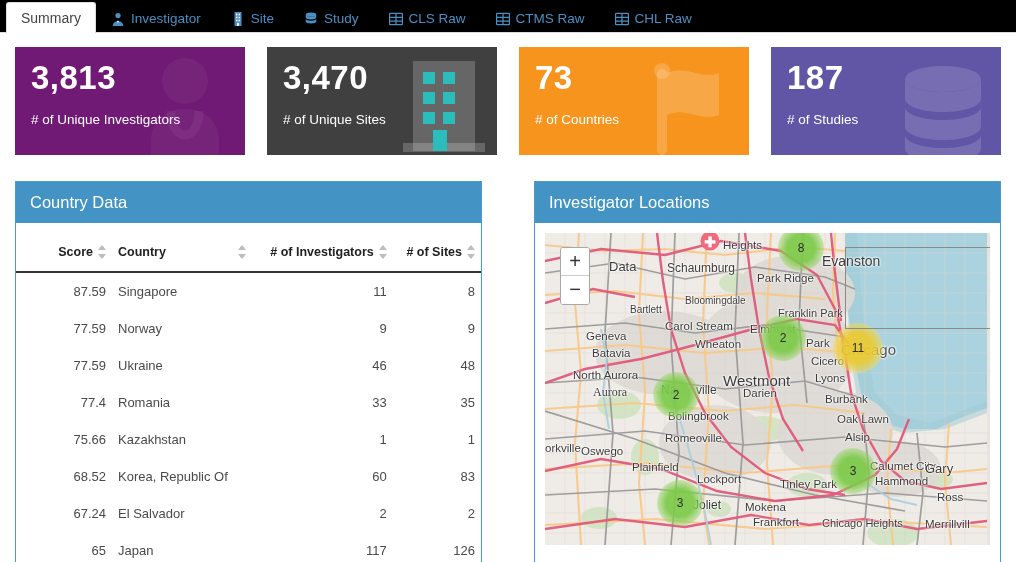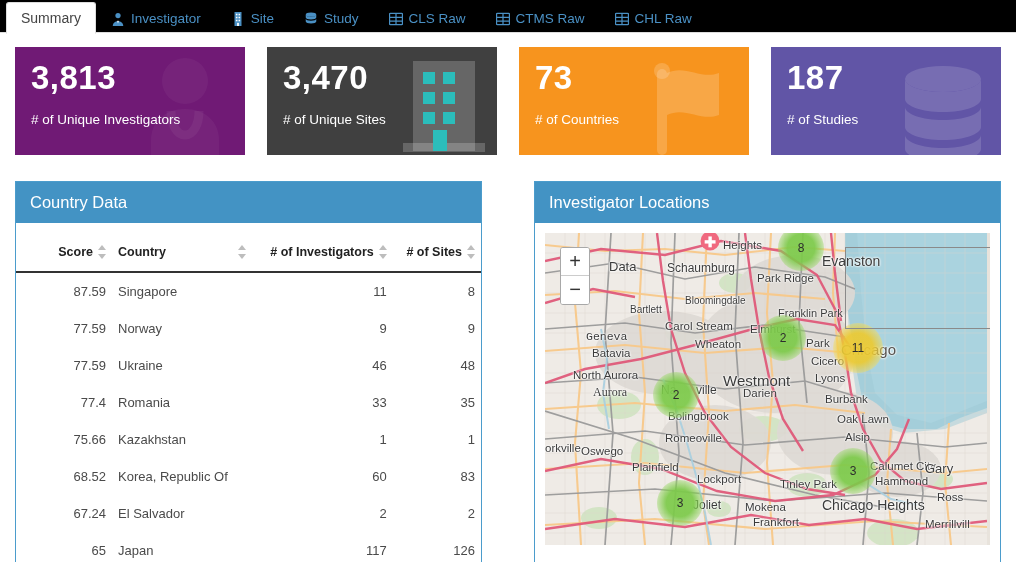--- a/index.html
+++ b/index.html
@@ -480,21 +480,21 @@
               <div style="position: absolute; white-space: nowrap; z-index: 15; left: 178px; top: 6px; font-size: 11.5px; color: rgb(59, 59, 59); text-shadow: rgb(255, 255, 255) 0px 0px 2px, rgb(255, 255, 255) 0px 0px 2px, rgb(255, 255, 255) 0px 0px 3px;">Heights</div>
               <div style="position: absolute; white-space: nowrap; z-index: 15; left: 277px; top: 20px; font-size: 14px; color: rgb(59, 59, 59); text-shadow: rgb(255, 255, 255) 0px 0px 2px, rgb(255, 255, 255) 0px 0px 2px, rgb(255, 255, 255) 0px 0px 3px;">Evanston</div>
               <div style="position: absolute; white-space: nowrap; z-index: 15; left: 64px; top: 26px; font-size: 13px; color: rgb(59, 59, 59); text-shadow: rgb(255, 255, 255) 0px 0px 2px, rgb(255, 255, 255) 0px 0px 2px, rgb(255, 255, 255) 0px 0px 3px;">Data</div>
               <div style="position: absolute; white-space: nowrap; z-index: 15; left: 122px; top: 28px; font-size: 12px; color: rgb(59, 59, 59); text-shadow: rgb(255, 255, 255) 0px 0px 2px, rgb(255, 255, 255) 0px 0px 2px, rgb(255, 255, 255) 0px 0px 3px;">Schaumburg</div>
               <div style="position: absolute; white-space: nowrap; z-index: 15; left: 212px; top: 39px; font-size: 11.5px; color: rgb(59, 59, 59); text-shadow: rgb(255, 255, 255) 0px 0px 2px, rgb(255, 255, 255) 0px 0px 2px, rgb(255, 255, 255) 0px 0px 3px;">Park Ridge</div>
               <div style="position: absolute; white-space: nowrap; z-index: 15; left: 85px; top: 49px; font-size: 10px; color: rgb(59, 59, 59); text-shadow: rgb(255, 255, 255) 0px 0px 2px, rgb(255, 255, 255) 0px 0px 2px, rgb(255, 255, 255) 0px 0px 3px; margin-top: 22px;">Bartlett</div>
               <div style="position: absolute; white-space: nowrap; z-index: 15; left: 140px; top: 62px; font-size: 10px; color: rgb(59, 59, 59); text-shadow: rgb(255, 255, 255) 0px 0px 2px, rgb(255, 255, 255) 0px 0px 2px, rgb(255, 255, 255) 0px 0px 3px;">Bloomingdale</div>
               <div style="position: absolute; white-space: nowrap; z-index: 15; left: 233px; top: 74px; font-size: 11px; color: rgb(59, 59, 59); text-shadow: rgb(255, 255, 255) 0px 0px 2px, rgb(255, 255, 255) 0px 0px 2px, rgb(255, 255, 255) 0px 0px 3px;">Franklin Park</div>
               <div style="position: absolute; white-space: nowrap; z-index: 15; left: 120px; top: 87px; font-size: 11.5px; color: rgb(59, 59, 59); text-shadow: rgb(255, 255, 255) 0px 0px 2px, rgb(255, 255, 255) 0px 0px 2px, rgb(255, 255, 255) 0px 0px 3px;">Carol Stream</div>
               <div style="position: absolute; white-space: nowrap; z-index: 15; left: 205px; top: 90px; font-size: 11.5px; color: rgb(59, 59, 59); text-shadow: rgb(255, 255, 255) 0px 0px 2px, rgb(255, 255, 255) 0px 0px 2px, rgb(255, 255, 255) 0px 0px 3px;">Elmhurst</div>
-              <div style="position: absolute; white-space: nowrap; z-index: 15; left: 41px; top: 97px; font-size: 11.5px; color: rgb(59, 59, 59); text-shadow: rgb(255, 255, 255) 0px 0px 2px, rgb(255, 255, 255) 0px 0px 2px, rgb(255, 255, 255) 0px 0px 3px; font-family: Liberation Mono, monospace;">Geneva</div>
+              <div style="position: absolute; white-space: nowrap; z-index: 15; left: 41px; top: 97px; font-size: 11.5px; color: rgb(59, 59, 59); text-shadow: rgb(255, 255, 255) 0px 0px 2px, rgb(255, 255, 255) 0px 0px 2px, rgb(255, 255, 255) 0px 0px 3px;">Geneva</div>
               <div style="position: absolute; white-space: nowrap; z-index: 15; left: 261px; top: 104px; font-size: 11.5px; color: rgb(59, 59, 59); text-shadow: rgb(255, 255, 255) 0px 0px 2px, rgb(255, 255, 255) 0px 0px 2px, rgb(255, 255, 255) 0px 0px 3px;">Park</div>
               <div style="position: absolute; white-space: nowrap; z-index: 15; left: 150px; top: 105px; font-size: 11.5px; color: rgb(59, 59, 59); text-shadow: rgb(255, 255, 255) 0px 0px 2px, rgb(255, 255, 255) 0px 0px 2px, rgb(255, 255, 255) 0px 0px 3px;">Wheaton</div>
               <div style="position: absolute; white-space: nowrap; z-index: 15; left: 47px; top: 114px; font-size: 11.5px; color: rgb(59, 59, 59); text-shadow: rgb(255, 255, 255) 0px 0px 2px, rgb(255, 255, 255) 0px 0px 2px, rgb(255, 255, 255) 0px 0px 3px;">Batavia</div>
               <div style="position: absolute; white-space: nowrap; z-index: 15; left: 266px; top: 122px; font-size: 11.5px; color: rgb(59, 59, 59); text-shadow: rgb(255, 255, 255) 0px 0px 2px, rgb(255, 255, 255) 0px 0px 2px, rgb(255, 255, 255) 0px 0px 3px;">Cicero</div>
               <div style="position: absolute; white-space: nowrap; z-index: 15; left: 28px; top: 136px; font-size: 11.5px; color: rgb(59, 59, 59); text-shadow: rgb(255, 255, 255) 0px 0px 2px, rgb(255, 255, 255) 0px 0px 2px, rgb(255, 255, 255) 0px 0px 3px;">North Aurora</div>
               <div style="position: absolute; white-space: nowrap; z-index: 15; left: 178px; top: 139px; font-size: 15px; color: rgb(59, 59, 59); text-shadow: rgb(255, 255, 255) 0px 0px 2px, rgb(255, 255, 255) 0px 0px 2px, rgb(255, 255, 255) 0px 0px 3px;">Westmont</div>
               <div style="position: absolute; white-space: nowrap; z-index: 15; left: 270px; top: 139px; font-size: 11.5px; color: rgb(59, 59, 59); text-shadow: rgb(255, 255, 255) 0px 0px 2px, rgb(255, 255, 255) 0px 0px 2px, rgb(255, 255, 255) 0px 0px 3px;">Lyons</div>
               <div style="position: absolute; white-space: nowrap; z-index: 15; left: 48px; top: 152px; font-size: 12px; color: rgb(59, 59, 59); text-shadow: rgb(255, 255, 255) 0px 0px 2px, rgb(255, 255, 255) 0px 0px 2px, rgb(255, 255, 255) 0px 0px 3px; font-family: Liberation Serif, serif;">Aurora</div>
               <div style="position: absolute; white-space: nowrap; z-index: 15; left: 116px; top: 150px; font-size: 12px; color: rgb(59, 59, 59); text-shadow: rgb(255, 255, 255) 0px 0px 2px, rgb(255, 255, 255) 0px 0px 2px, rgb(255, 255, 255) 0px 0px 3px;">Na</div>
               <div style="position: absolute; white-space: nowrap; z-index: 15; left: 151px; top: 150px; font-size: 12px; color: rgb(59, 59, 59); text-shadow: rgb(255, 255, 255) 0px 0px 2px, rgb(255, 255, 255) 0px 0px 2px, rgb(255, 255, 255) 0px 0px 3px;">ville</div>
@@ -507,21 +507,21 @@
               <div style="position: absolute; white-space: nowrap; z-index: 15; left: 0px; top: 209px; font-size: 11.5px; color: rgb(59, 59, 59); text-shadow: rgb(255, 255, 255) 0px 0px 2px, rgb(255, 255, 255) 0px 0px 2px, rgb(255, 255, 255) 0px 0px 3px;">orkville</div>
               <div style="position: absolute; white-space: nowrap; z-index: 15; left: 36px; top: 212px; font-size: 11.5px; color: rgb(59, 59, 59); text-shadow: rgb(255, 255, 255) 0px 0px 2px, rgb(255, 255, 255) 0px 0px 2px, rgb(255, 255, 255) 0px 0px 3px;">Oswego</div>
               <div style="position: absolute; white-space: nowrap; z-index: 15; left: 87px; top: 228px; font-size: 11.5px; color: rgb(59, 59, 59); text-shadow: rgb(255, 255, 255) 0px 0px 2px, rgb(255, 255, 255) 0px 0px 2px, rgb(255, 255, 255) 0px 0px 3px;">Plainfield</div>
               <div style="position: absolute; white-space: nowrap; z-index: 15; left: 152px; top: 240px; font-size: 11.5px; color: rgb(59, 59, 59); text-shadow: rgb(255, 255, 255) 0px 0px 2px, rgb(255, 255, 255) 0px 0px 2px, rgb(255, 255, 255) 0px 0px 3px;">Lockport</div>
               <div style="position: absolute; white-space: nowrap; z-index: 15; left: 235px; top: 245px; font-size: 11.5px; color: rgb(59, 59, 59); text-shadow: rgb(255, 255, 255) 0px 0px 2px, rgb(255, 255, 255) 0px 0px 2px, rgb(255, 255, 255) 0px 0px 3px;">Tinley Park</div>
               <div style="position: absolute; white-space: nowrap; z-index: 15; left: 325px; top: 227px; font-size: 11.5px; color: rgb(59, 59, 59); text-shadow: rgb(255, 255, 255) 0px 0px 2px, rgb(255, 255, 255) 0px 0px 2px, rgb(255, 255, 255) 0px 0px 3px;">Calumet City</div>
               <div style="position: absolute; white-space: nowrap; z-index: 15; left: 330px; top: 242px; font-size: 11.5px; color: rgb(59, 59, 59); text-shadow: rgb(255, 255, 255) 0px 0px 2px, rgb(255, 255, 255) 0px 0px 2px, rgb(255, 255, 255) 0px 0px 3px;">Hammond</div>
               <div style="position: absolute; white-space: nowrap; z-index: 15; left: 380px; top: 228px; font-size: 13px; color: rgb(59, 59, 59); text-shadow: rgb(255, 255, 255) 0px 0px 2px, rgb(255, 255, 255) 0px 0px 2px, rgb(255, 255, 255) 0px 0px 3px;">Gary</div>
               <div style="position: absolute; white-space: nowrap; z-index: 15; left: 148px; top: 265px; font-size: 12px; color: rgb(59, 59, 59); text-shadow: rgb(255, 255, 255) 0px 0px 2px, rgb(255, 255, 255) 0px 0px 2px, rgb(255, 255, 255) 0px 0px 3px;">Joliet</div>
               <div style="position: absolute; white-space: nowrap; z-index: 15; left: 200px; top: 268px; font-size: 11.5px; color: rgb(59, 59, 59); text-shadow: rgb(255, 255, 255) 0px 0px 2px, rgb(255, 255, 255) 0px 0px 2px, rgb(255, 255, 255) 0px 0px 3px;">Mokena</div>
-              <div style="position: absolute; white-space: nowrap; z-index: 15; left: 277px; top: 264px; font-size: 14px; color: rgb(59, 59, 59); text-shadow: rgb(255, 255, 255) 0px 0px 2px, rgb(255, 255, 255) 0px 0px 2px, rgb(255, 255, 255) 0px 0px 3px;">Chicago Heights</div>
+              <div style="position: absolute; white-space: nowrap; z-index: 15; left: 277px; top: 284px; font-size: 11px; color: rgb(59, 59, 59); text-shadow: rgb(255, 255, 255) 0px 0px 2px, rgb(255, 255, 255) 0px 0px 2px, rgb(255, 255, 255) 0px 0px 3px;">Chicago Heights</div>
               <div style="position: absolute; white-space: nowrap; z-index: 15; left: 392px; top: 258px; font-size: 11.5px; color: rgb(59, 59, 59); text-shadow: rgb(255, 255, 255) 0px 0px 2px, rgb(255, 255, 255) 0px 0px 2px, rgb(255, 255, 255) 0px 0px 3px;">Ross</div>
               <div style="position: absolute; white-space: nowrap; z-index: 15; left: 208px; top: 283px; font-size: 11.5px; color: rgb(59, 59, 59); text-shadow: rgb(255, 255, 255) 0px 0px 2px, rgb(255, 255, 255) 0px 0px 2px, rgb(255, 255, 255) 0px 0px 3px;">Frankfort</div>
               <div style="position: absolute; white-space: nowrap; z-index: 15; left: 380px; top: 285px; font-size: 11.5px; color: rgb(59, 59, 59); text-shadow: rgb(255, 255, 255) 0px 0px 2px, rgb(255, 255, 255) 0px 0px 2px, rgb(255, 255, 255) 0px 0px 3px;">Merrillvill</div>
               <div style="position: absolute; white-space: nowrap; z-index: 15; left: 296px; top: 108px; font-size: 15px; color: rgb(85, 82, 79); text-shadow: rgb(255, 255, 255) 0px 0px 2px, rgb(255, 255, 255) 0px 0px 2px, rgb(255, 255, 255) 0px 0px 3px;">Chicago</div>
             </div>
 
           <div class="viewbox" style="left:300px; top:14px; width:148px; height:82px;"></div>
 
           <div id="map-clusters">
               <div class="cluster green" style="left: 256px; top: 15px; width: 46px; height: 46px;">8</div>

